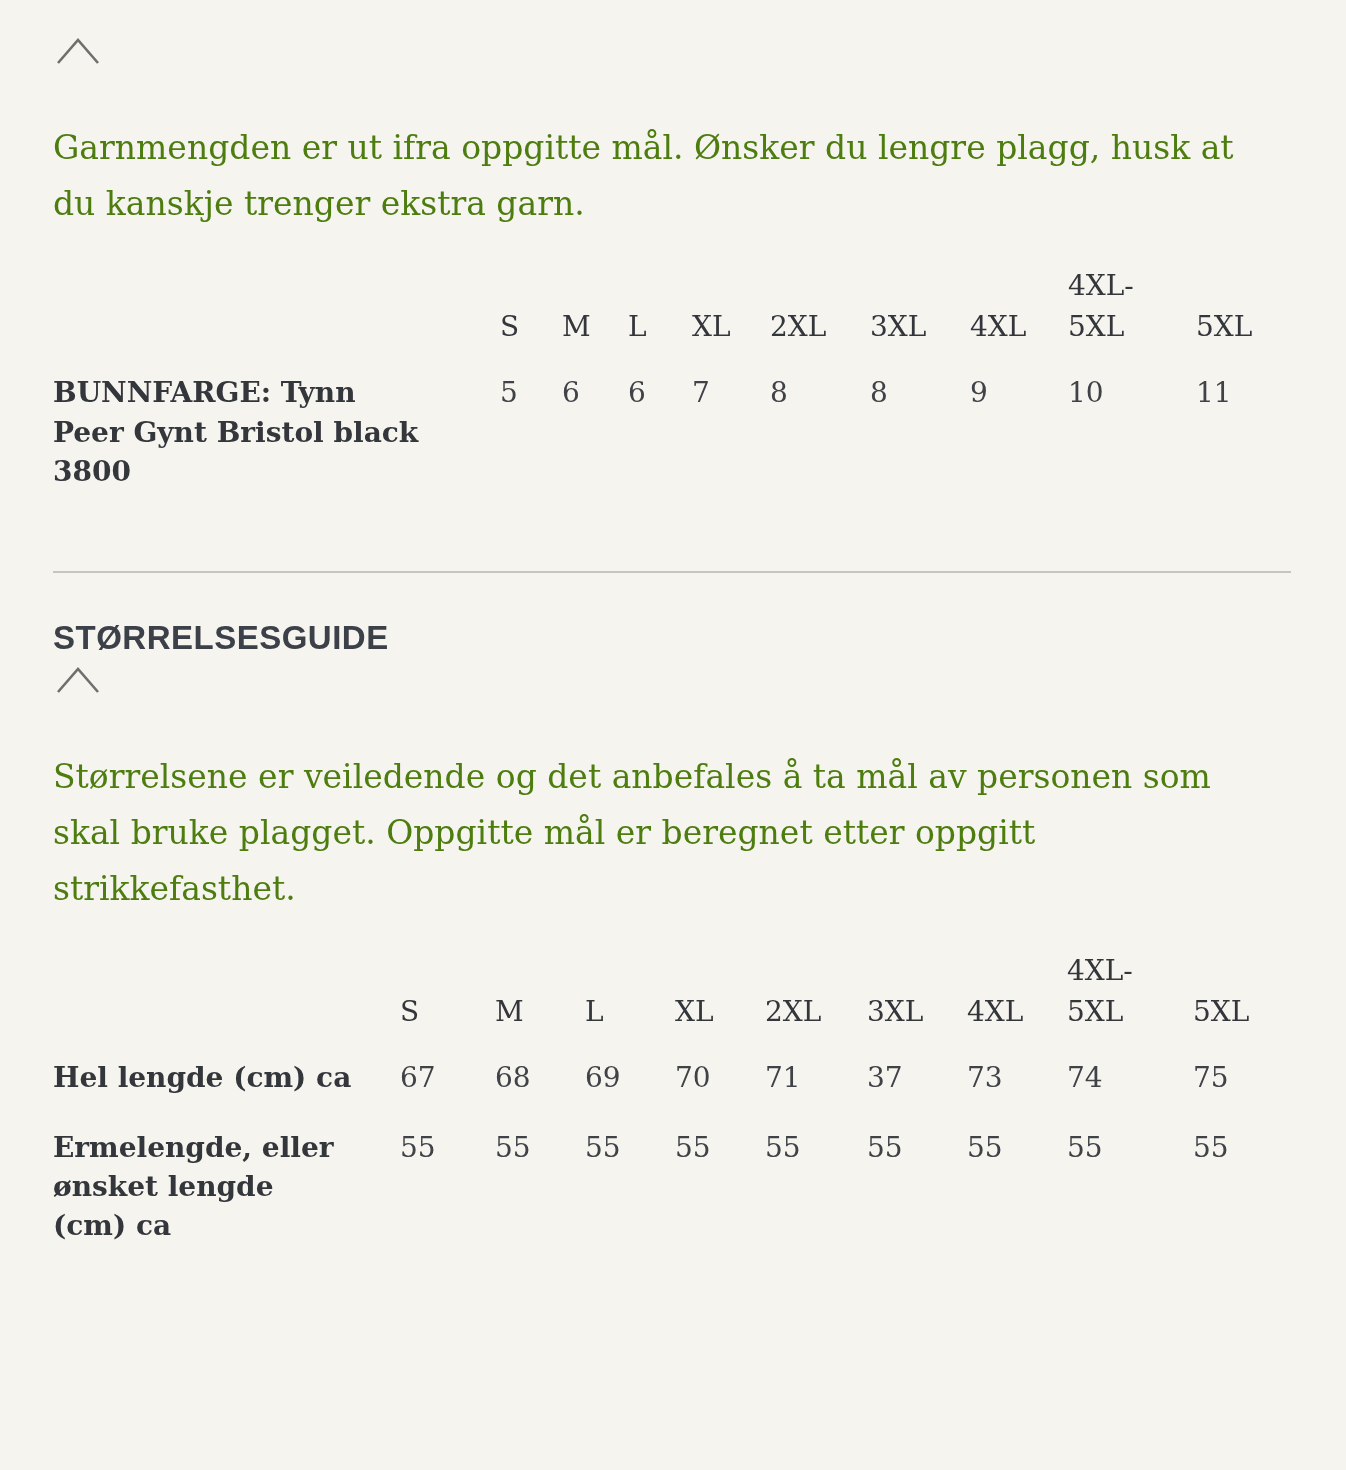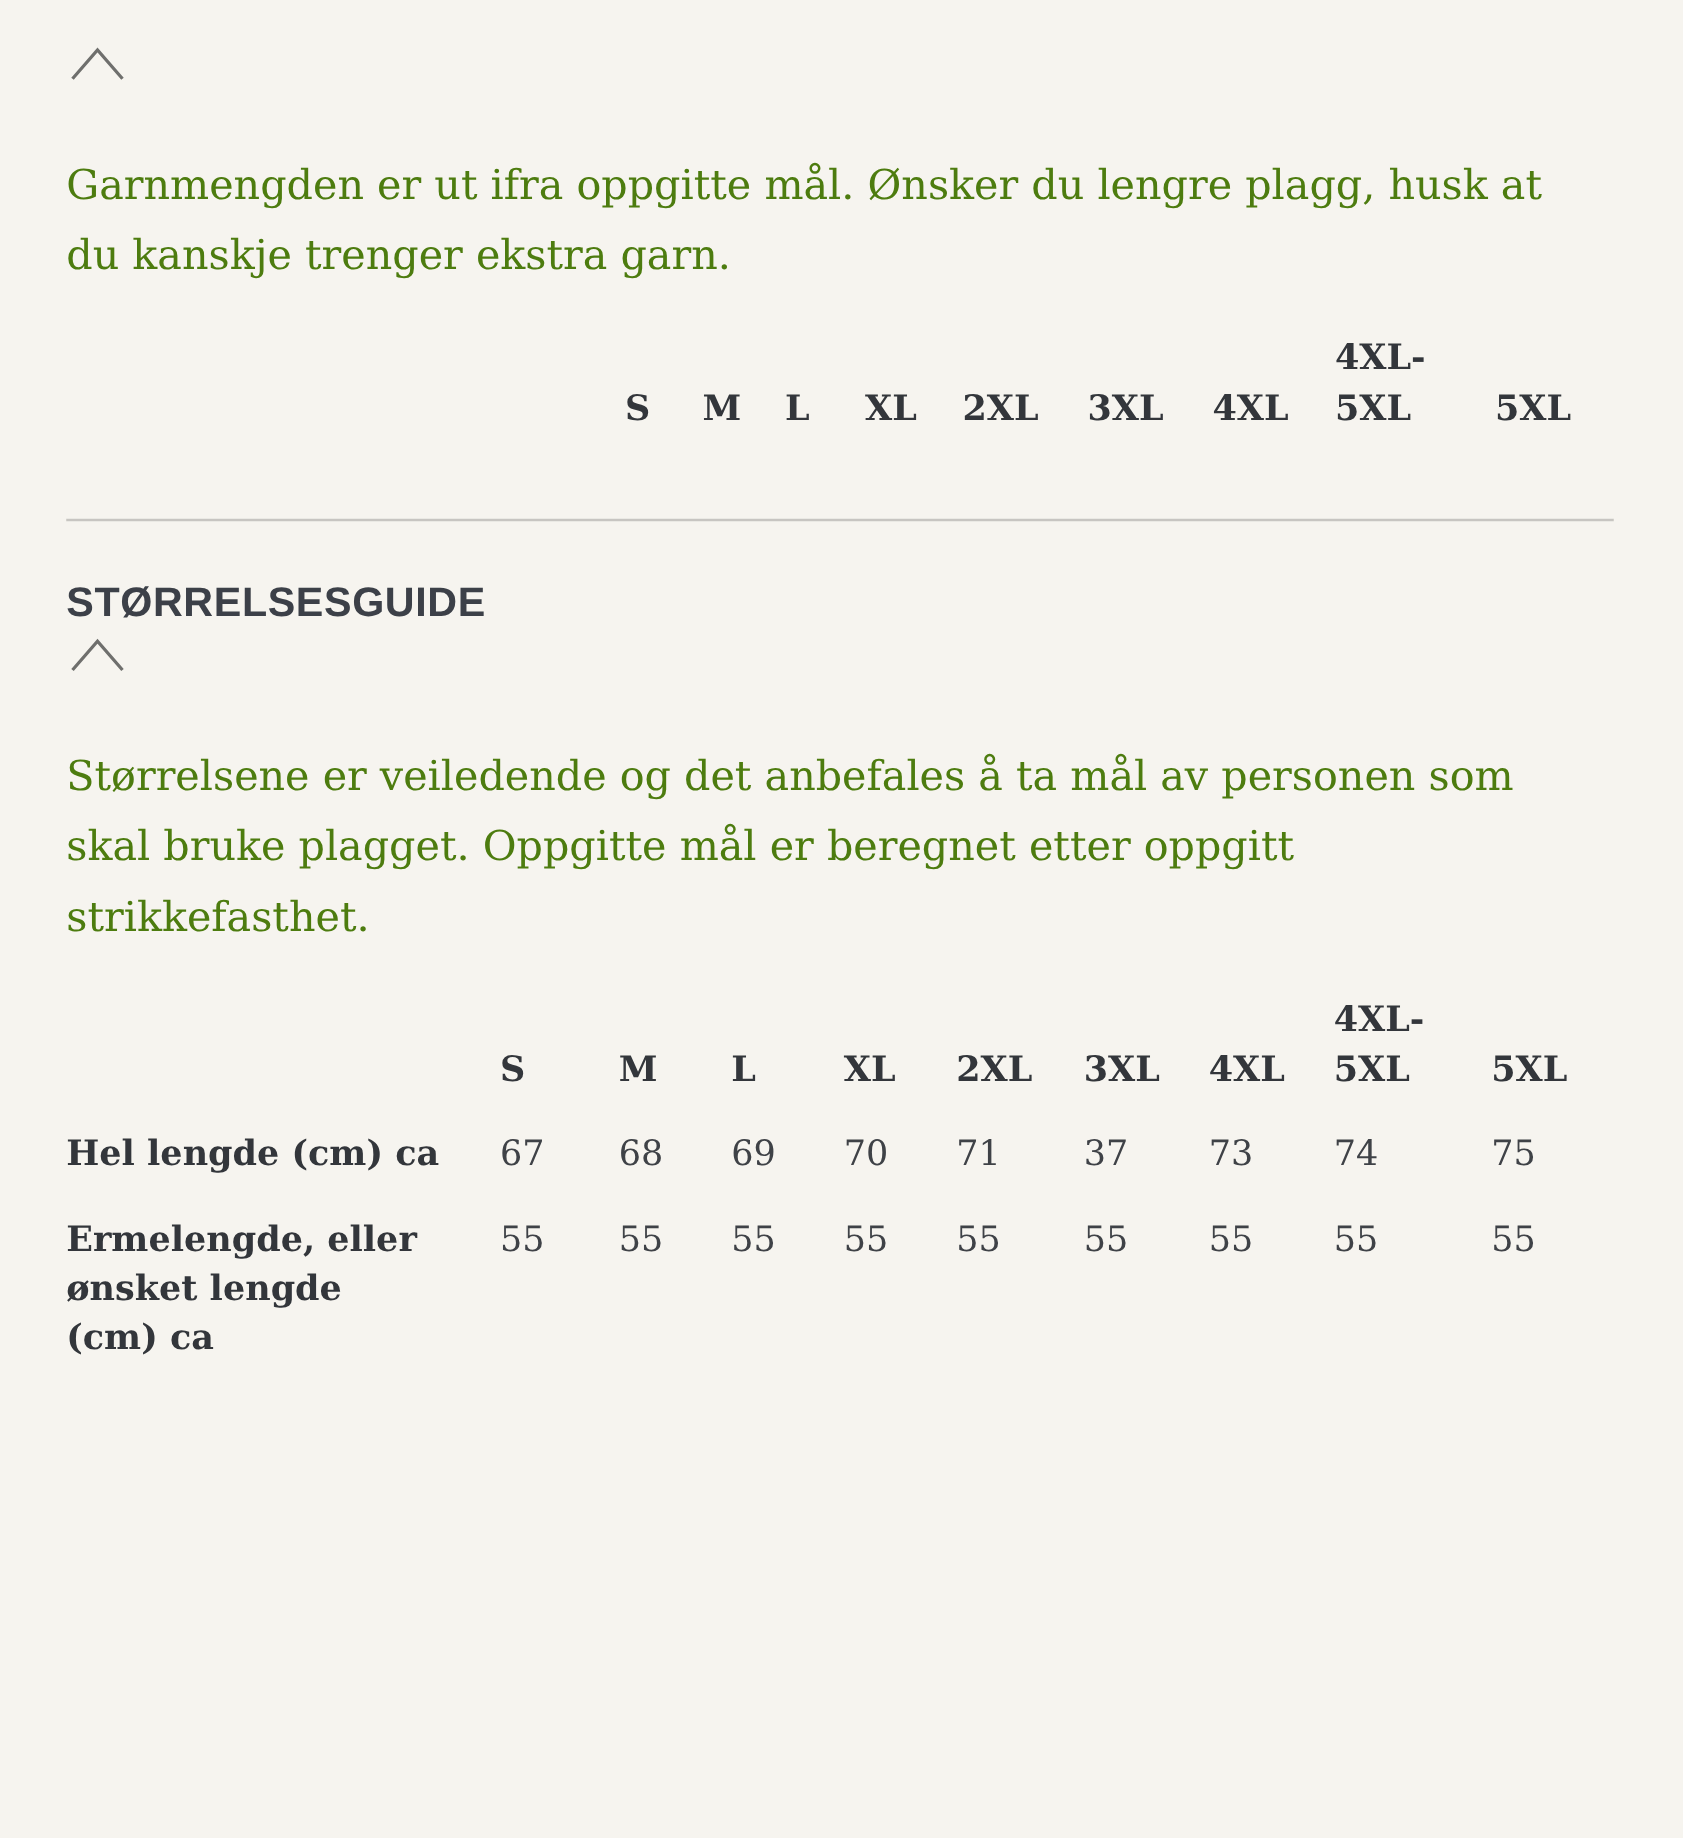--- a/index.html
+++ b/index.html
@@ -39,21 +39,21 @@
   }
 
   table.size-table {
     width: 1240px;
     border-collapse: collapse;
     table-layout: fixed;
     font-size: 28px;
     color: #3f4247;
   }
   table.size-table th {
-    font-weight: 700;
+    font-weight: 400;
     color: #33363b;
     text-align: left;
     vertical-align: bottom;
     padding: 0 8px 26px 0;
     line-height: 1.45;
   }
   table.size-table td {
     text-align: left;
     vertical-align: top;
     padding: 0 8px 38px 0;
@@ -133,20 +133,32 @@
           <th>L</th>
           <th>XL</th>
           <th>2XL</th>
           <th>3XL</th>
           <th>4XL</th>
           <th class="combo"><span>4XL-5XL</span></th>
           <th>5XL</th>
         </tr>
       </thead>
       <tbody>
+        <tr>
+          <td class="row-label"><span>BUNNFARGE: Tynn Peer Gynt Bristol black 3800</span></td>
+          <td>5</td>
+          <td>6</td>
+          <td>6</td>
+          <td>7</td>
+          <td>8</td>
+          <td>8</td>
+          <td>9</td>
+          <td>10</td>
+          <td>11</td>
+        </tr>
       </tbody>
     </table>
   </section>
 
   <div class="divider"></div>
 
   <section>
     <h2 class="section-title">STØRRELSESGUIDE</h2>
 
     <button class="chevron-btn">

